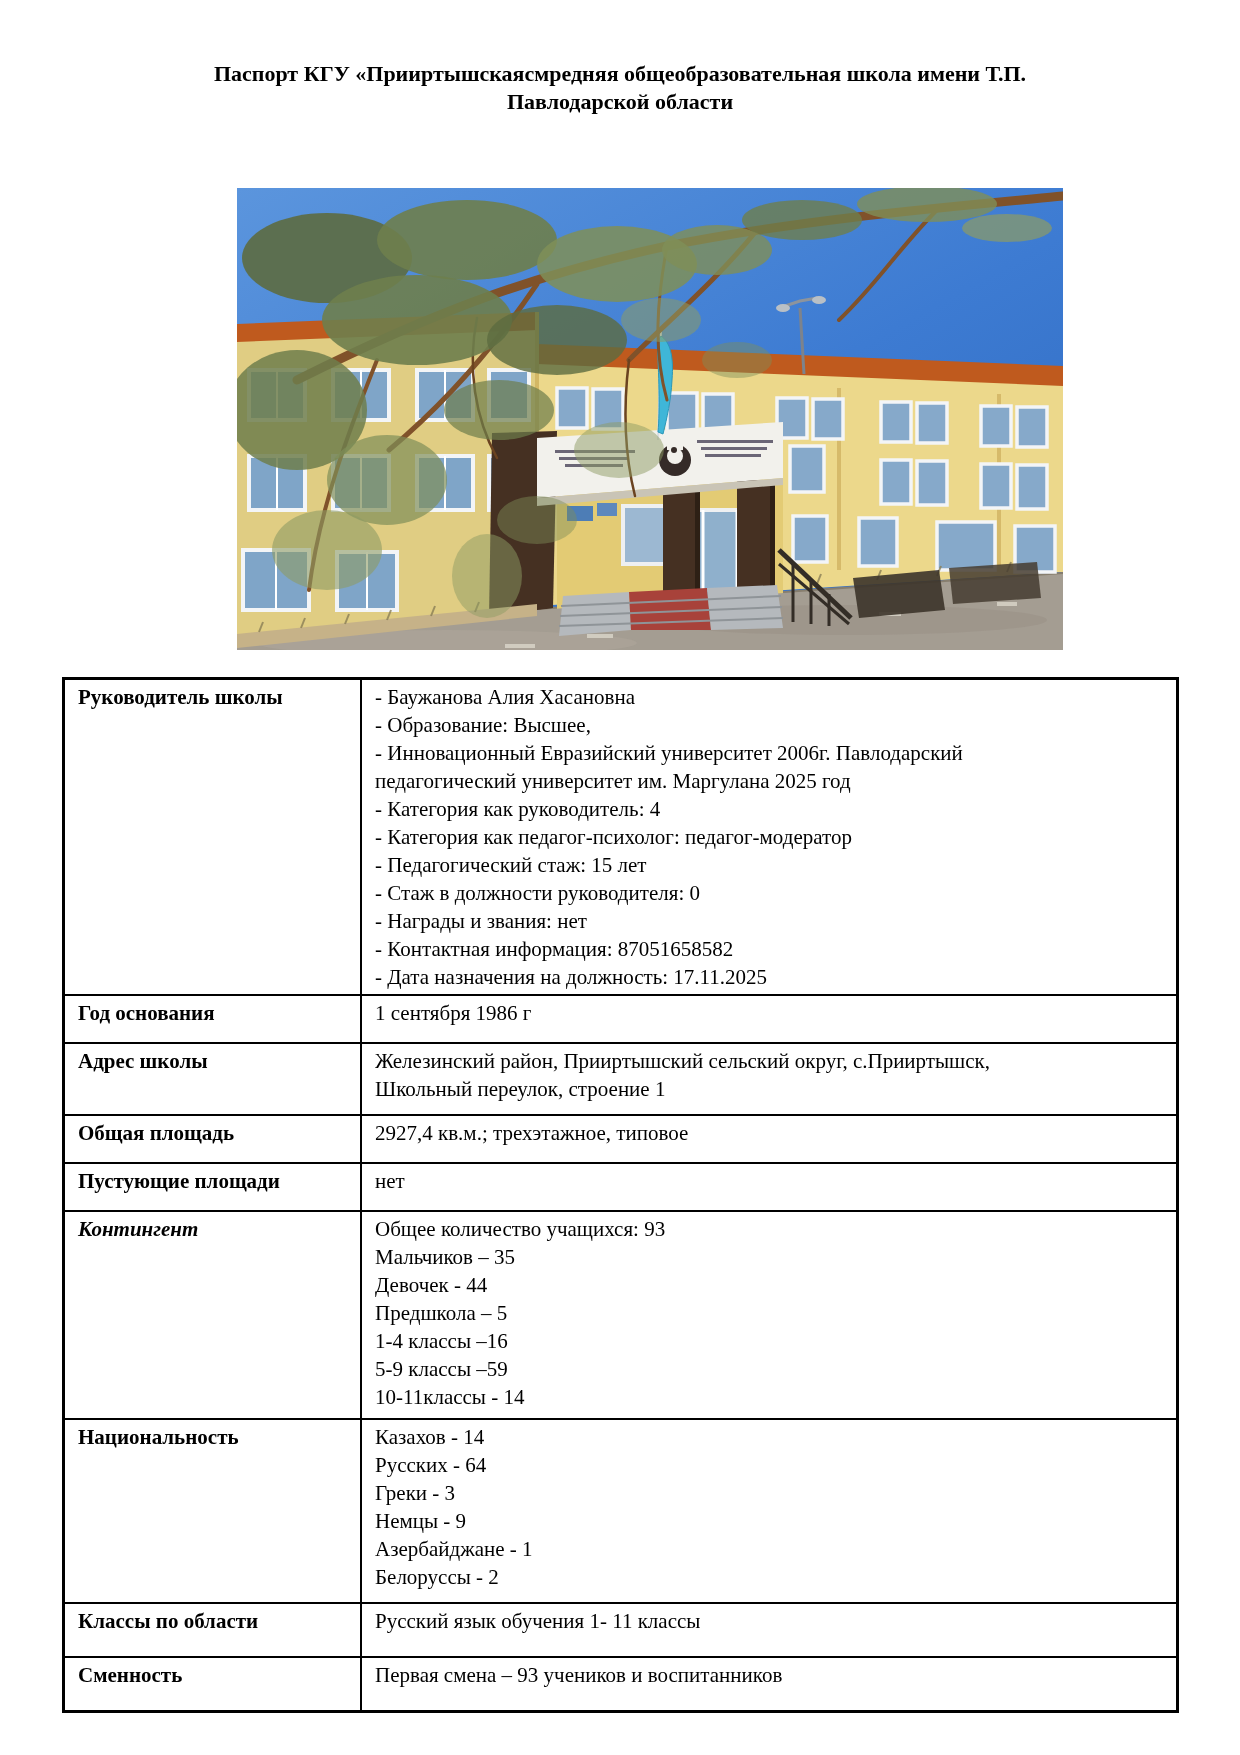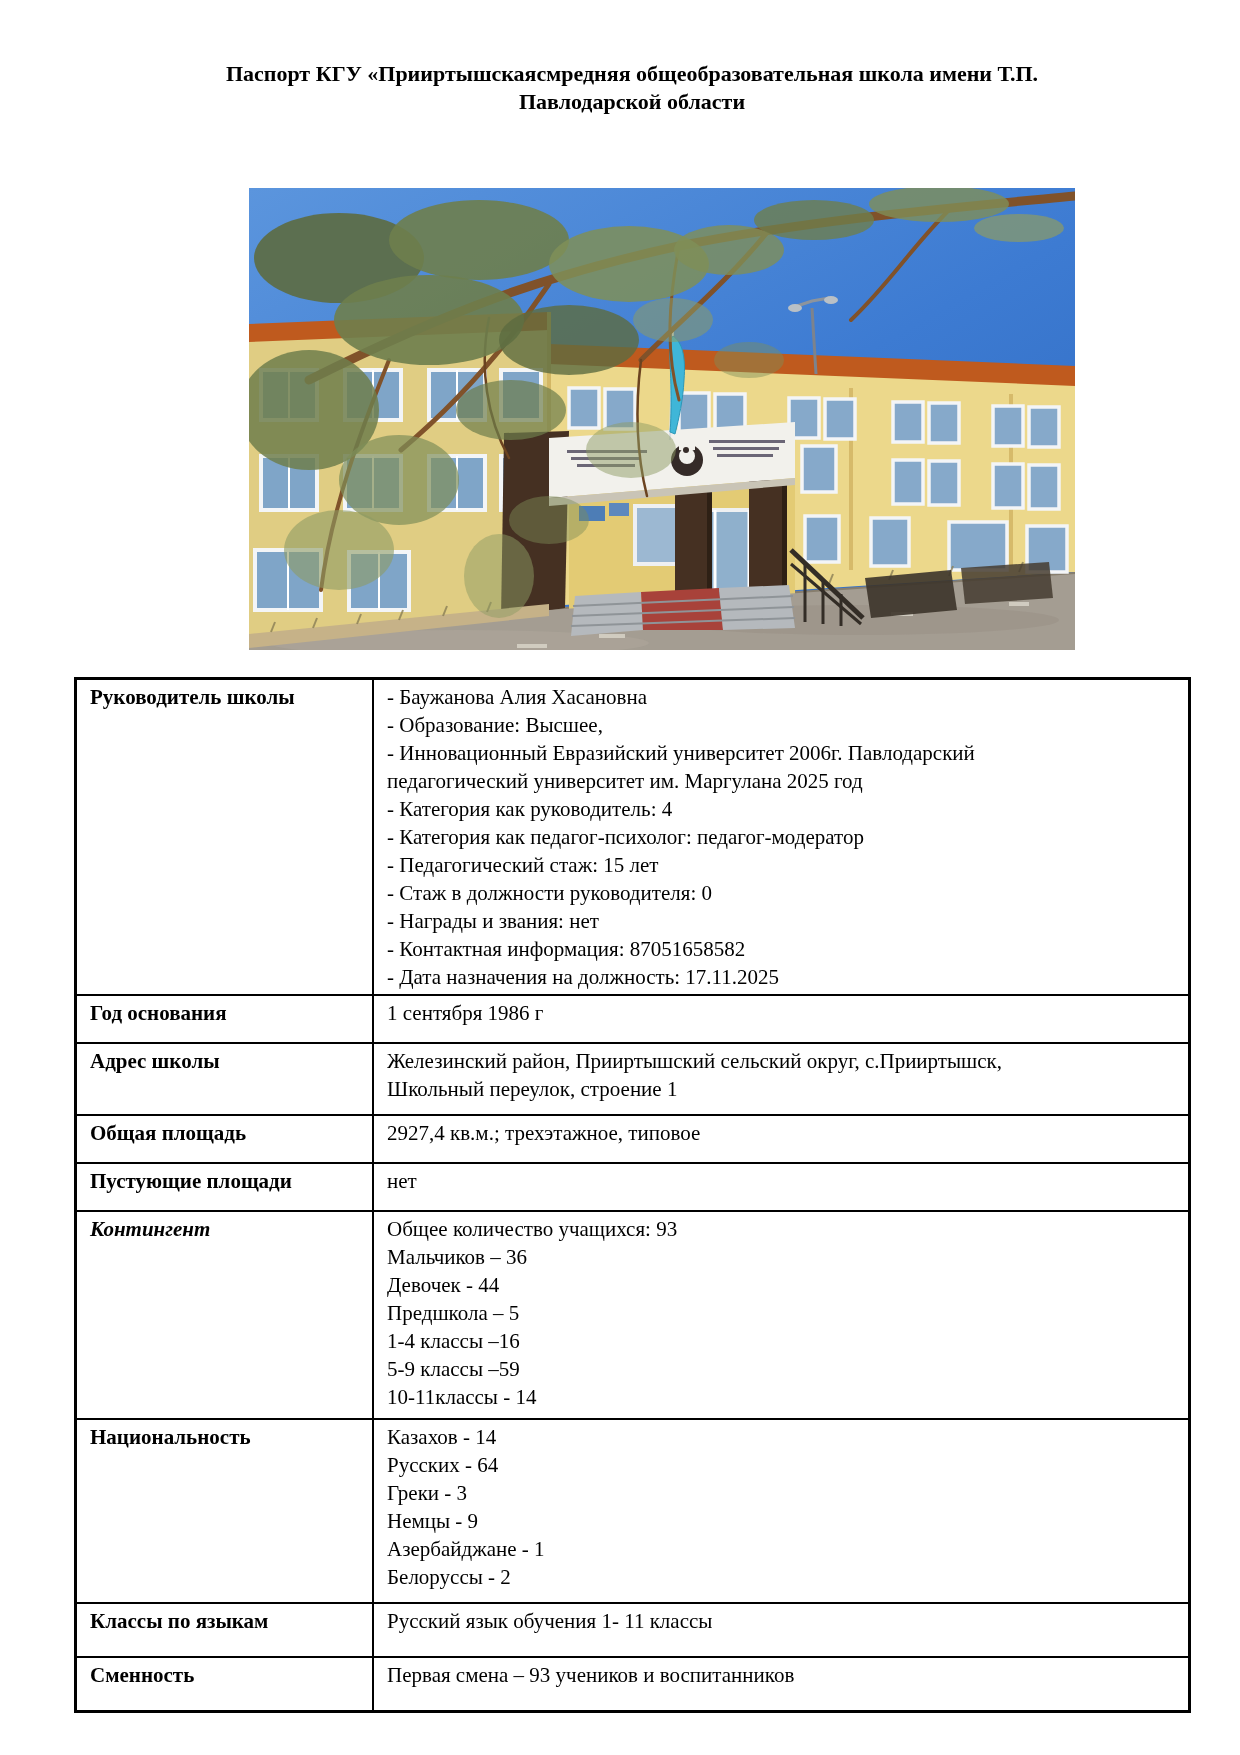--- a/index.html
+++ b/index.html
@@ -1,18 +1,18 @@
 <!DOCTYPE html>
 <html><head>
 <meta charset="utf-8">
 <style>
   html,body{margin:0;padding:0;background:#ffffff;}
   body{width:1240px;height:1755px;position:relative;overflow:hidden;
        font-family:"Liberation Serif","DejaVu Serif",serif;color:#000;}
-  .doc{position:absolute;inset:0;margin-left:12px;}
+  .doc{position:absolute;inset:0;}
   .title{position:absolute;top:60px;left:0;width:1240px;text-align:center;
          font-weight:bold;font-size:22px;line-height:28px;}
   .photo-wrap{position:absolute;left:237px;top:188px;width:826px;height:462px;}
   table.passport{position:absolute;left:62px;top:677px;width:1117px;
                  border-collapse:collapse;table-layout:fixed;
                  font-size:21px;line-height:28px;}
   table.passport td{border:2px solid #000;vertical-align:top;
                     padding:3px 10px 3px 13px;}
   table.passport{border:3px solid #000;}
   td.lbl{width:272px;font-weight:bold;}
@@ -278,41 +278,41 @@
       <tr>
         <td class="lbl h-1">Пустующие площади</td>
         <td>
           <div class="vline">нет</div>
         </td>
       </tr>
       <tr>
         <td class="lbl h-cont">Контингент</td>
         <td>
           <div class="vline">Общее количество учащихся: 93</div>
-          <div class="vline">Мальчиков – 36</div>
+          <div class="vline">Мальчиков – 35</div>
           <div class="vline">Девочек - 44</div>
           <div class="vline">Предшкола – 5</div>
           <div class="vline">1-4 классы –16</div>
           <div class="vline">5-9 классы –59</div>
           <div class="vline">10-11классы - 14</div>
         </td>
       </tr>
       <tr>
         <td class="lbl h-nat">Национальность</td>
         <td>
           <div class="vline">Казахов - 14</div>
           <div class="vline">Русских - 64</div>
           <div class="vline">Греки - 3</div>
           <div class="vline">Немцы - 9</div>
           <div class="vline">Азербайджане - 1</div>
           <div class="vline">Белоруссы - 2</div>
         </td>
       </tr>
       <tr>
-        <td class="lbl h-last">Классы по языкам</td>
+        <td class="lbl h-last">Классы по области</td>
         <td>
           <div class="vline">Русский язык обучения 1- 11 классы</div>
         </td>
       </tr>
       <tr>
         <td class="lbl h-last">Сменность</td>
         <td>
           <div class="vline">Первая смена – 93 учеников и воспитанников</div>
         </td>
       </tr>

